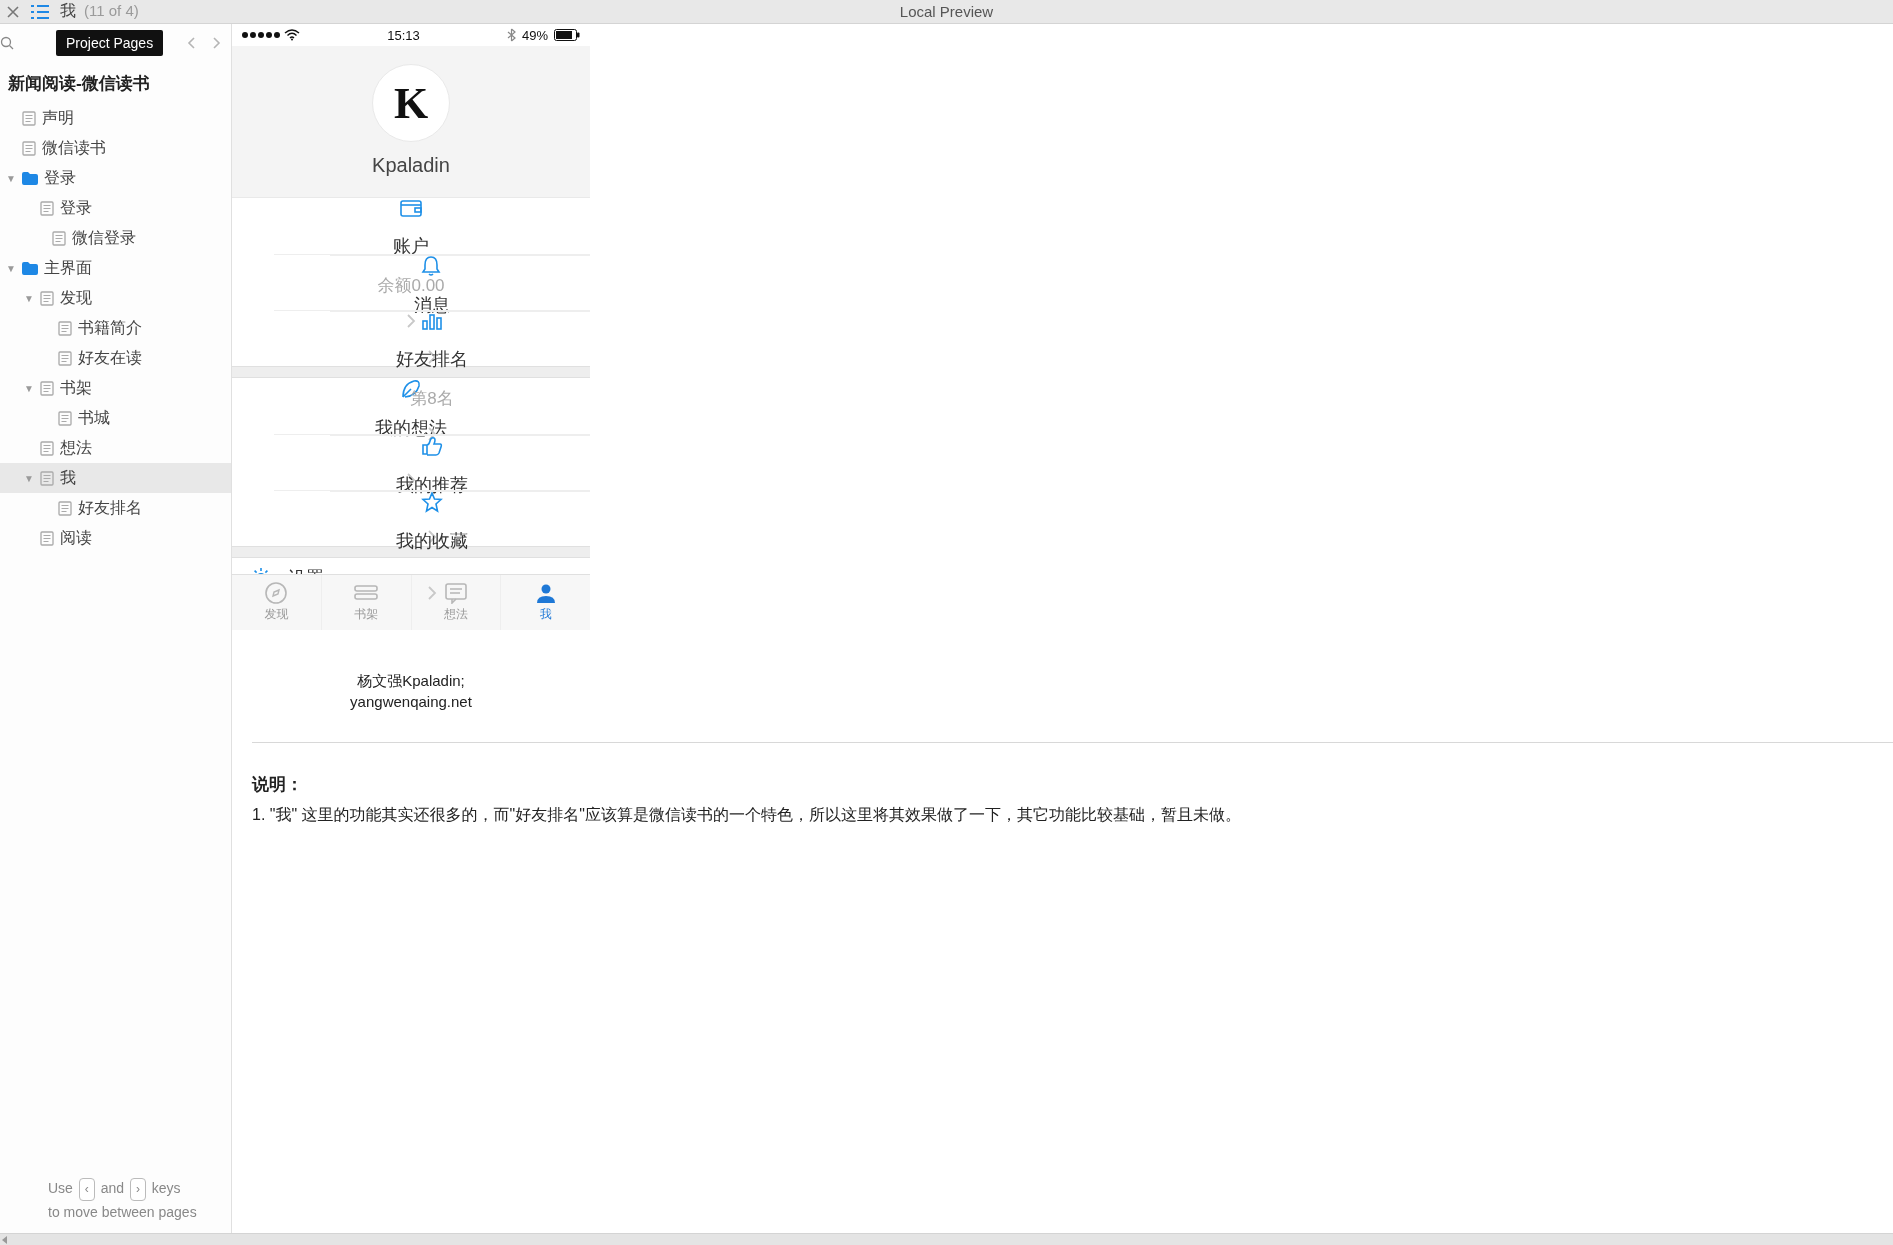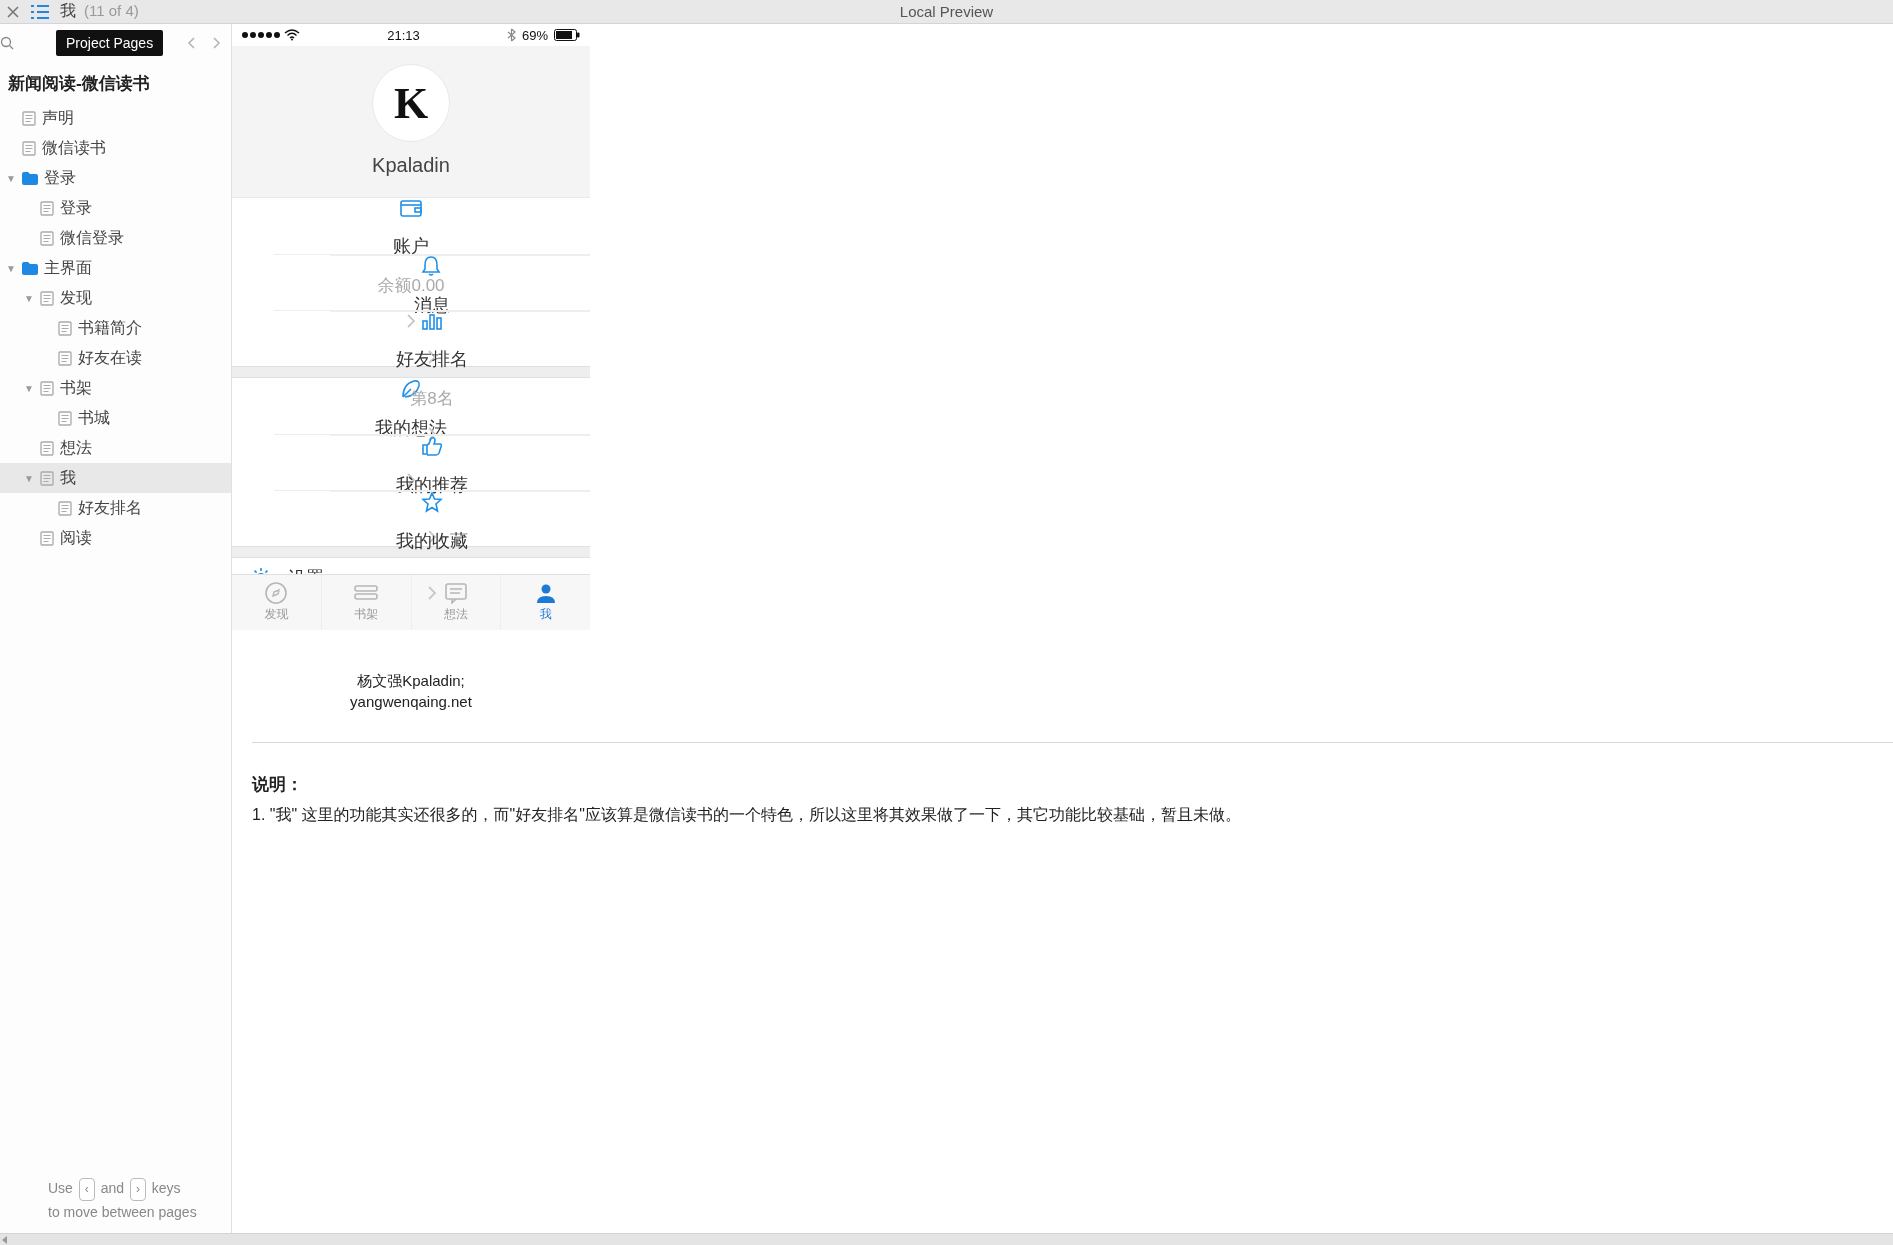--- a/index.html
+++ b/index.html
@@ -148,21 +148,21 @@
           <div class="tree-row" style="padding-left: 24px;">
             <span class="tw none"></span>
             <span class="page-ico">
               <svg width="14" height="15" viewBox="0 0 14 15">
                 <rect x="1" y="1" width="12" height="13" rx="1" fill="none" stroke="#aaa" stroke-width="1.3"></rect>
                 <path d="M3.5 4.5h7M3.5 7.5h7M3.5 10.5h5" stroke="#aaa" stroke-width="1.2"></path>
               </svg>
             </span>
             <span class="tree-label">登录</span>
           </div>
-          <div class="tree-row" style="padding-left: 24px;">
+          <div class="tree-row" style="padding-left: 36px;">
             <span class="tw none"></span>
             <span class="page-ico">
               <svg width="14" height="15" viewBox="0 0 14 15">
                 <rect x="1" y="1" width="12" height="13" rx="1" fill="none" stroke="#aaa" stroke-width="1.3"></rect>
                 <path d="M3.5 4.5h7M3.5 7.5h7M3.5 10.5h5" stroke="#aaa" stroke-width="1.2"></path>
               </svg>
             </span>
             <span class="tree-label">微信登录</span>
           </div>
           <div class="tree-row" style="padding-left: 6px;">
@@ -289,28 +289,28 @@
                 <i></i>
                 <i></i>
               </span>
             <span>
               <svg width="16" height="12" viewBox="0 0 16 12">
                   <path d="M1 4 Q8 -2 15 4 M3.5 6.5 Q8 2 12.5 6.5 M6 9 Q8 7 10 9" fill="none" stroke="#111" stroke-width="1.4"></path>
                   <circle cx="8" cy="10.5" r="1" fill="#111"></circle>
                 </svg>
             </span>
           </div>
-          <div>21:13</div>
+          <div>15:13</div>
           <div class="sb-right">
             <span>
               <svg width="9" height="14" viewBox="0 0 9 14">
                   <path d="M4.5 1 L4.5 13 M4.5 1 L8 4 L1 10 M4.5 13 L8 10 L1 4" fill="none" stroke="#888" stroke-width="1.2"></path>
                 </svg>
             </span>
-            <span>69%</span>
+            <span>49%</span>
             <span>
               <svg width="26" height="12" viewBox="0 0 26 12">
                   <rect x="0.5" y="0.5" width="22" height="11" rx="2" fill="none" stroke="#111"></rect>
                   <rect x="2" y="2" width="16" height="8" fill="#111"></rect>
                   <rect x="23" y="3.5" width="2.5" height="5" rx="1" fill="#111"></rect>
                 </svg>
             </span>
           </div>
         </div>
 

